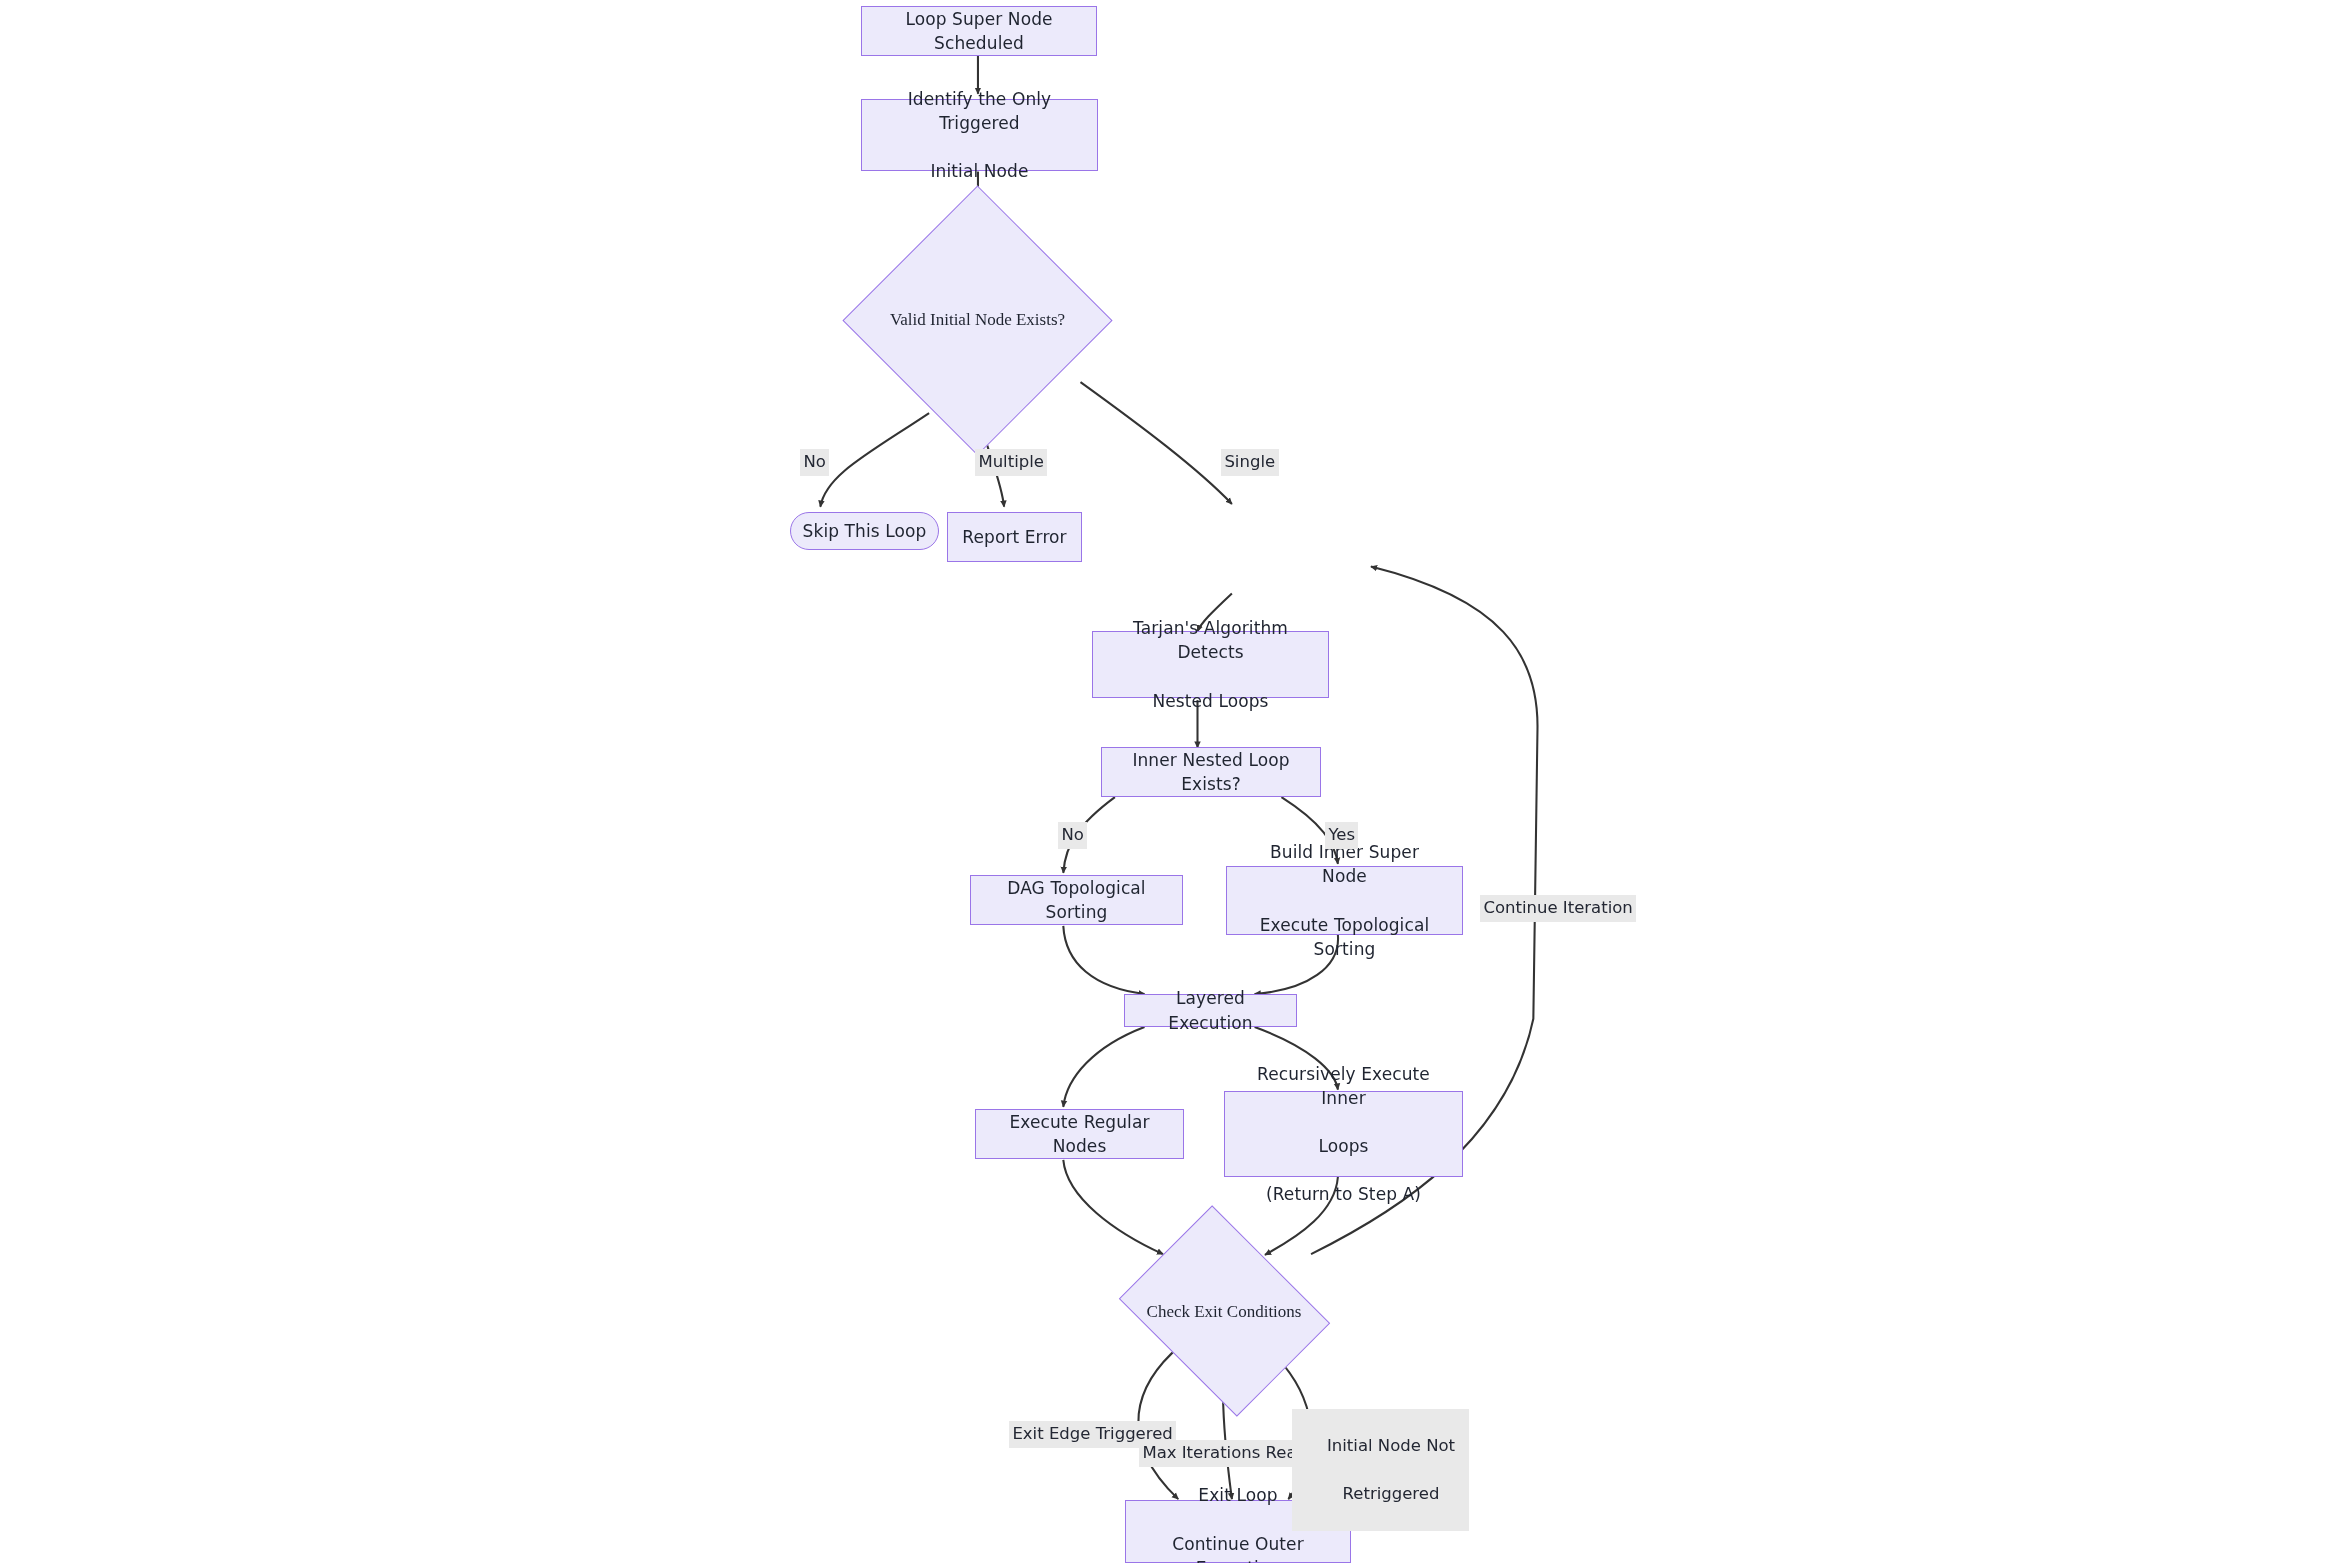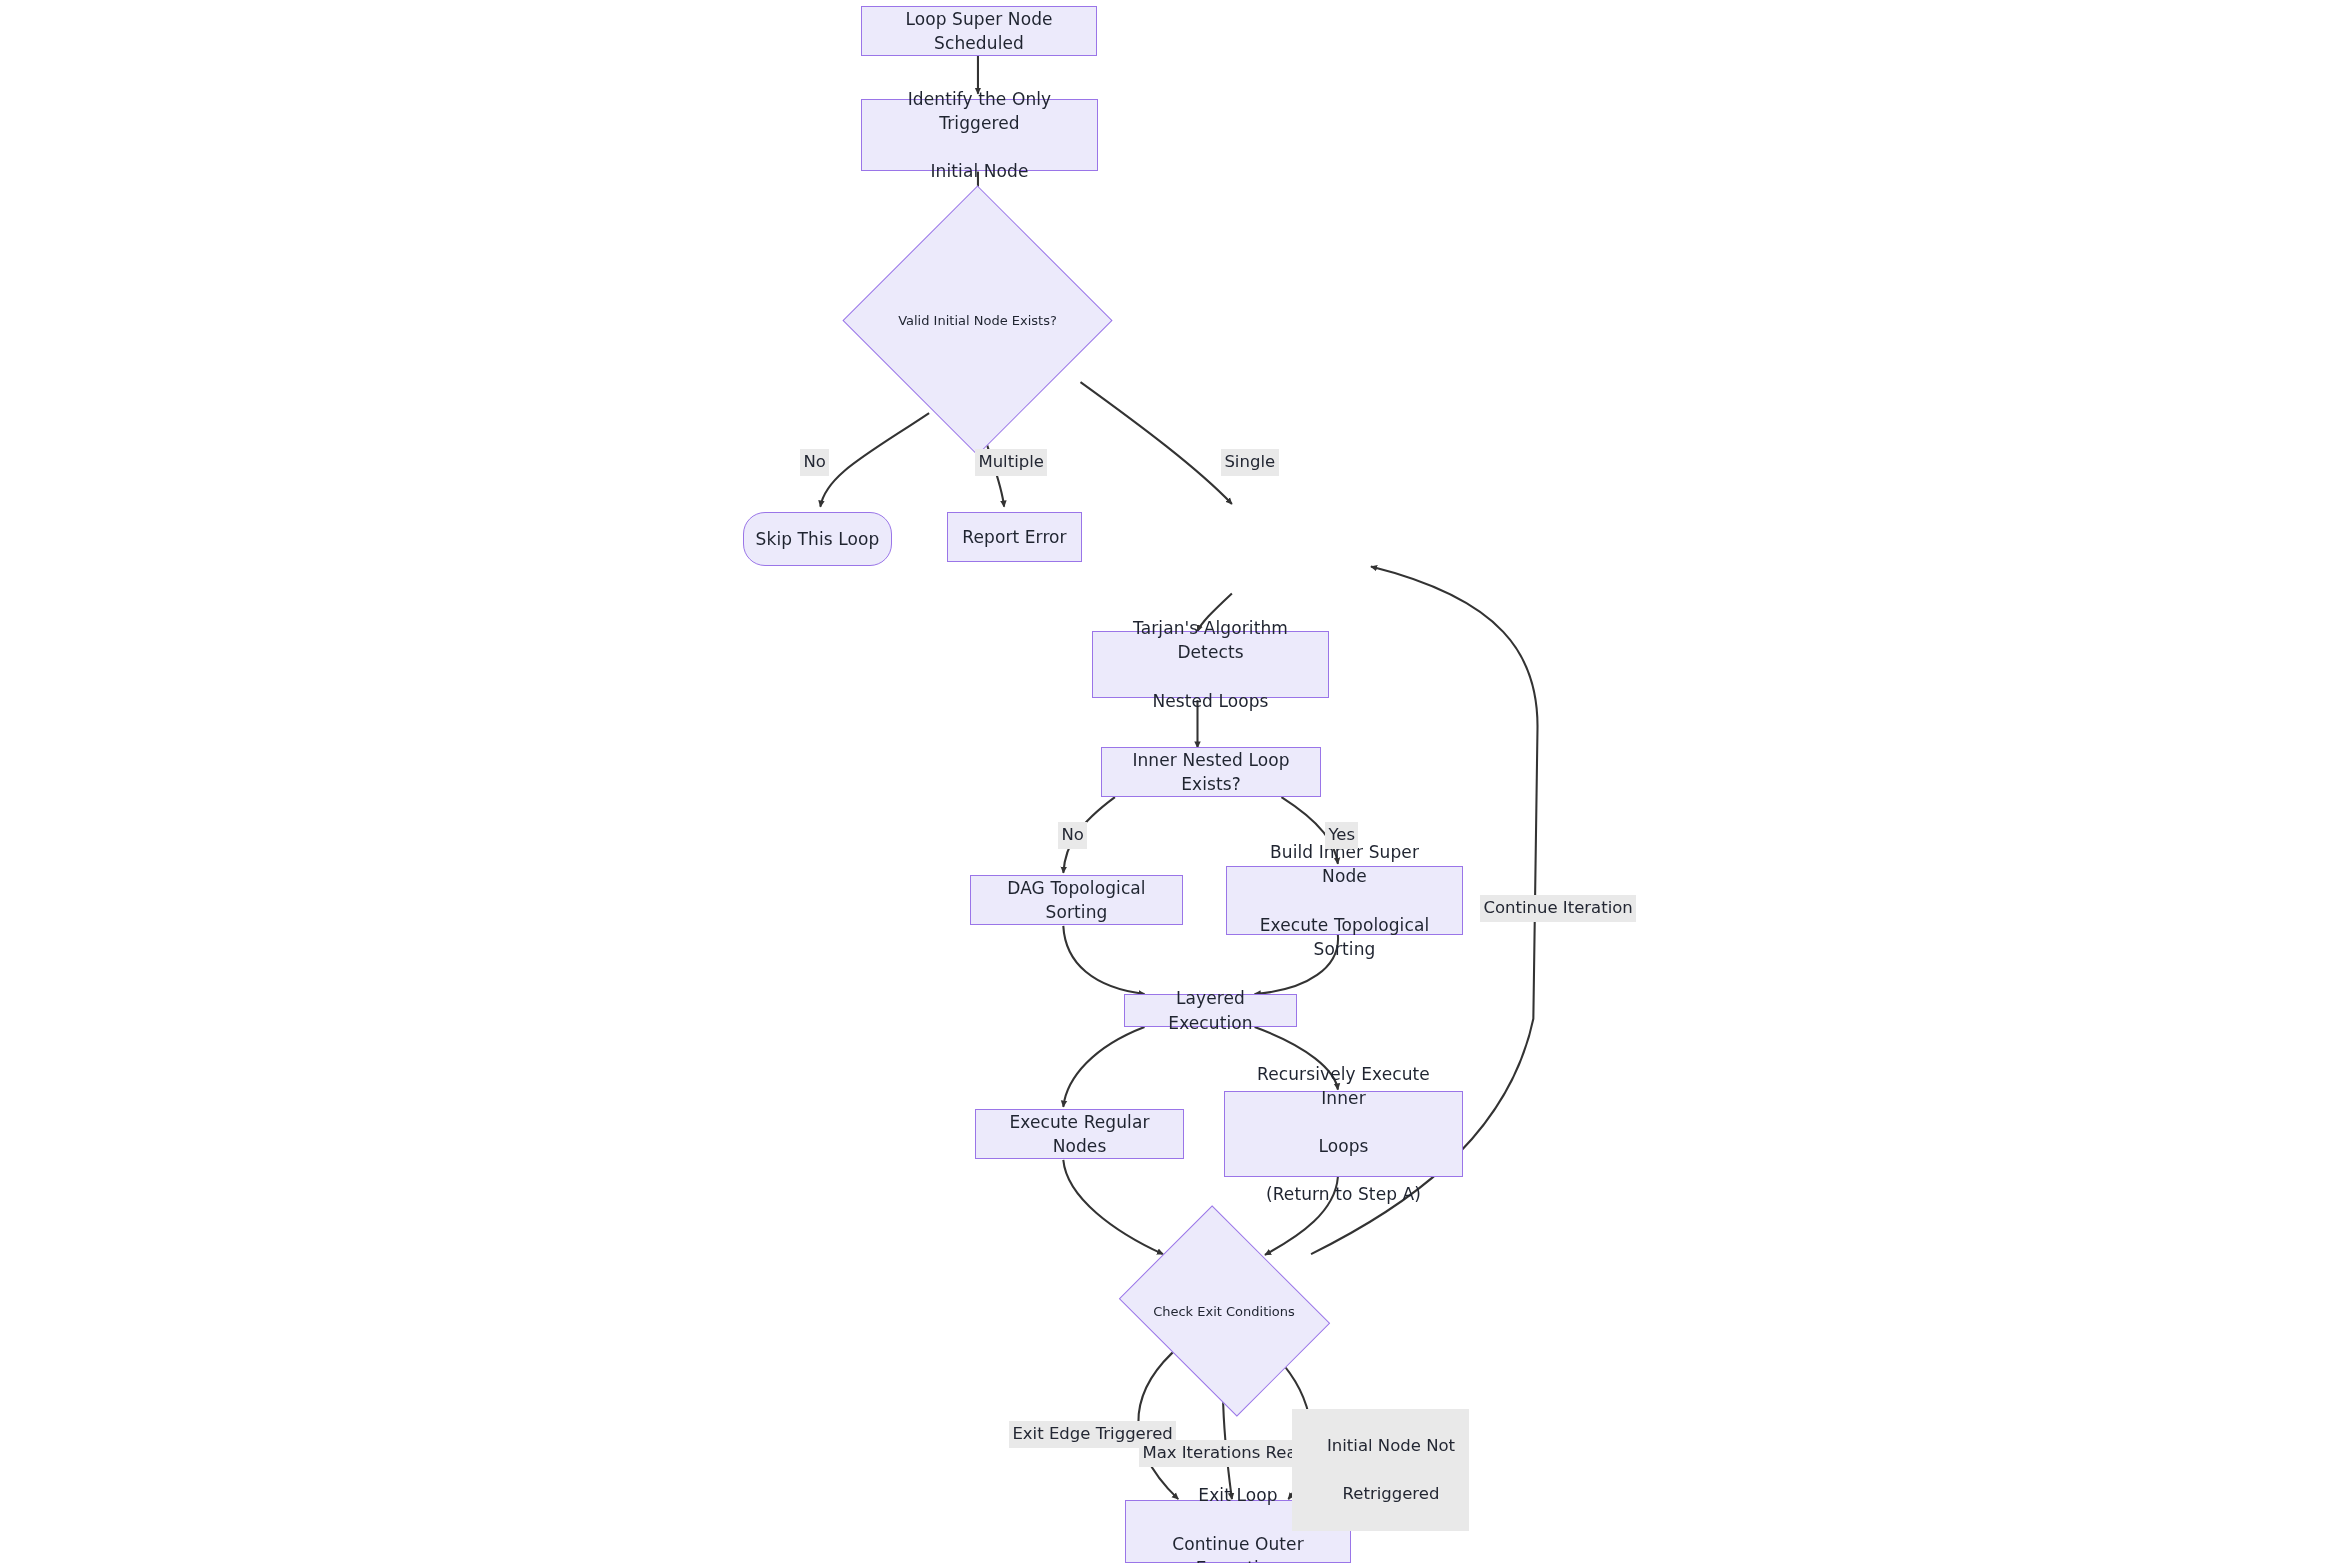--- a/index.html
+++ b/index.html
@@ -7,22 +7,22 @@
   #stage{position:relative;width:2342px;height:1564px;background:#ffffff;padding-left:12px;}
   svg#wires{position:absolute;left:0;top:0;width:2342px;height:1564px;}
   .node{position:absolute;box-sizing:border-box;background:#ECEAFB;border:1.7px solid #9A75E8;
         display:flex;align-items:center;justify-content:center;text-align:center;
         color:#1f2430;font-size:17px;line-height:1.42;letter-spacing:0.1px;}
   .node span{display:block;padding:0 9.6px;}
   .diamond{position:absolute;display:flex;align-items:center;justify-content:center;}
   .diamond .dshape{position:absolute;left:0;top:0;width:100%;height:100%;
         background:#ECEAFB;border:1.7px solid #9A75E8;
         transform:rotate(45deg);box-sizing:border-box;}
-  .diamond .dlabel{position:relative;z-index:3;color:#1f2430;font-size:13px;
-        white-space:nowrap;text-align:right;line-height:1.35;}
+  .diamond .dlabel{position:relative;z-index:3;color:#1f2430;font-size:17px;
+        white-space:nowrap;text-align:right;line-height:1.35;font-family:Liberation Serif, serif;}
   .elabel{position:absolute;background:#E9E9E9;color:#232733;font-size:16.5px;
         line-height:1.45;text-align:center;white-space:pre;padding:1.4px 3.4px;box-sizing:border-box;}
 </style>
 </head>
 <body>
 
 <div id="stage">
 
   <svg id="wires" viewBox="0 0 3403 2272">
     <defs>
@@ -81,21 +81,21 @@
       <span>Identify the Only Triggered</span><br>
       <span>Initial Node</span>
     </span>
   </div>
 
   <div class="diamond" style="left:882px;top:225px;width:191px;height:191px;">
     <div class="dshape"></div>
     <div class="dlabel">Valid Initial Node Exists?</div>
   </div>
 
-  <div class="node" style="left:743px;top:512px;width:149px;height:54px;border-radius:22px;">
+  <div class="node" style="left:790px;top:512px;width:149px;height:38px;border-radius:22px;">
     <span>Skip This Loop</span>
   </div>
 
   <div class="node" style="left:947px;top:512px;width:135px;height:50px;">
     <span>Report Error</span>
   </div>
 
 
   <div class="node" style="left:1092px;top:631px;width:237px;height:67px;align-items:center;">
     <span>

